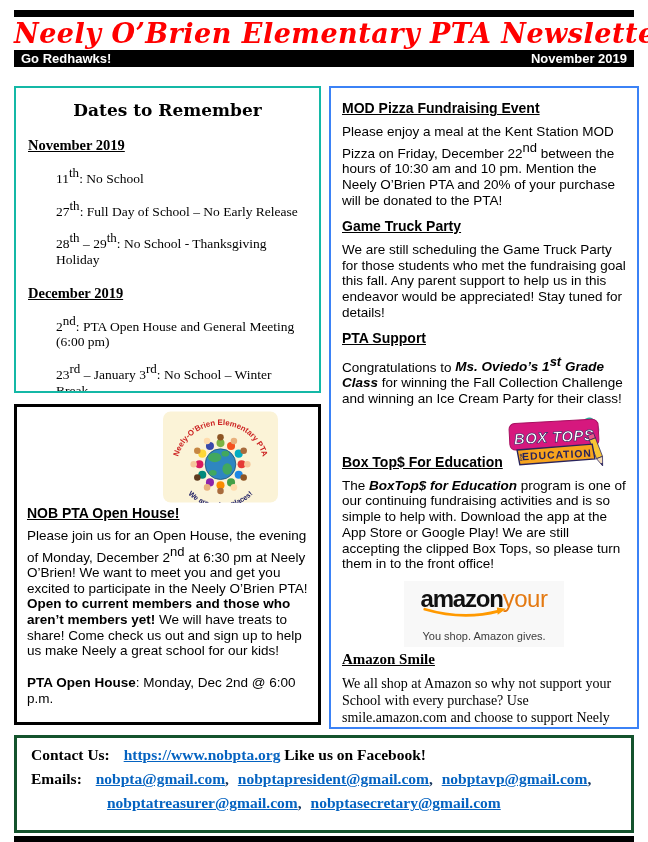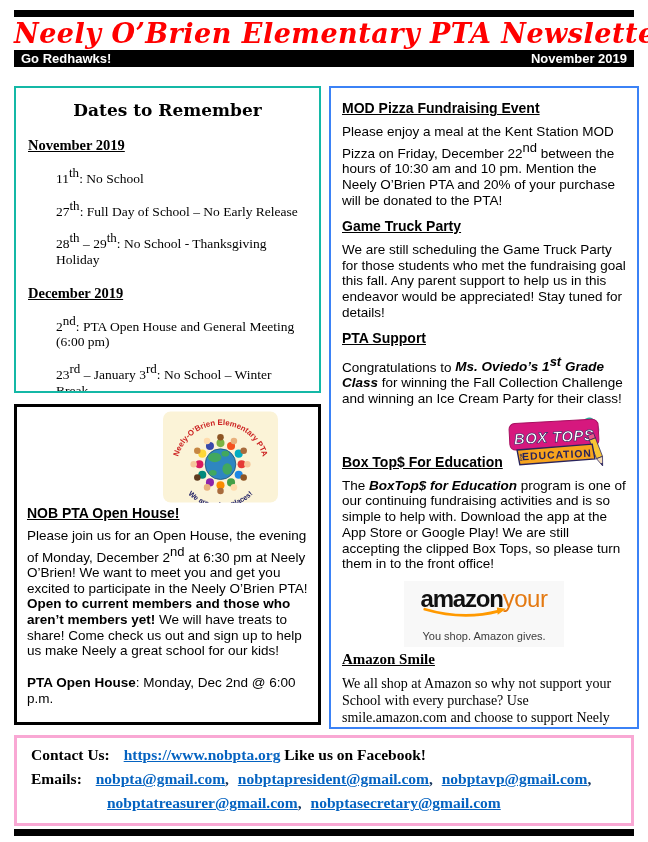--- a/index.html
+++ b/index.html
@@ -52,21 +52,21 @@
   .amazon-logo { width:160px; background:#f8f8f8; margin:8px auto 4px; padding:6px 8px 5px; text-align:center; }
   .amz-word { font-size:24px; line-height:1; white-space:nowrap; }
   .amz-black { font-weight:bold; letter-spacing:-1.2px; color:#111; }
   .amz-orange { color:#e47911; letter-spacing:-0.5px; }
   .amz-arrow { display:block; margin:-4px 0 0 10px; }
   .amz-tag { font-size:11px; color:#3c3c3c; margin-top:11px; white-space:nowrap; }
   .serif-h { font-family:"Liberation Serif",serif; font-size:15px; font-weight:bold; text-decoration:underline; margin:4px 0 8px; }
   .serif-p { font-family:"Liberation Serif",serif; font-size:14px; line-height:1.2; }
   
   .contact-box {
-    border:3px solid #f9a8d4; margin-top:6px; padding:5px 14px 8px;
+    border:3px solid #14532d; margin-top:6px; padding:5px 14px 15px;
     font-family:"Liberation Serif",serif; font-weight:bold; font-size:15.5px; line-height:1.55;
   }
   .contact-box a { color:#0563c1; font-weight:bold; }
   .contact-label { margin-right:10px; }
   .comma { color:#17365d; margin-right:5px; }
   .contact-line2 .indent { padding-left:76px; display:block; }
   .footer-bar { height:7px; background:#000; margin-top:3px; }
   b.bi { font-style:italic; }
 </style>
 </head>

